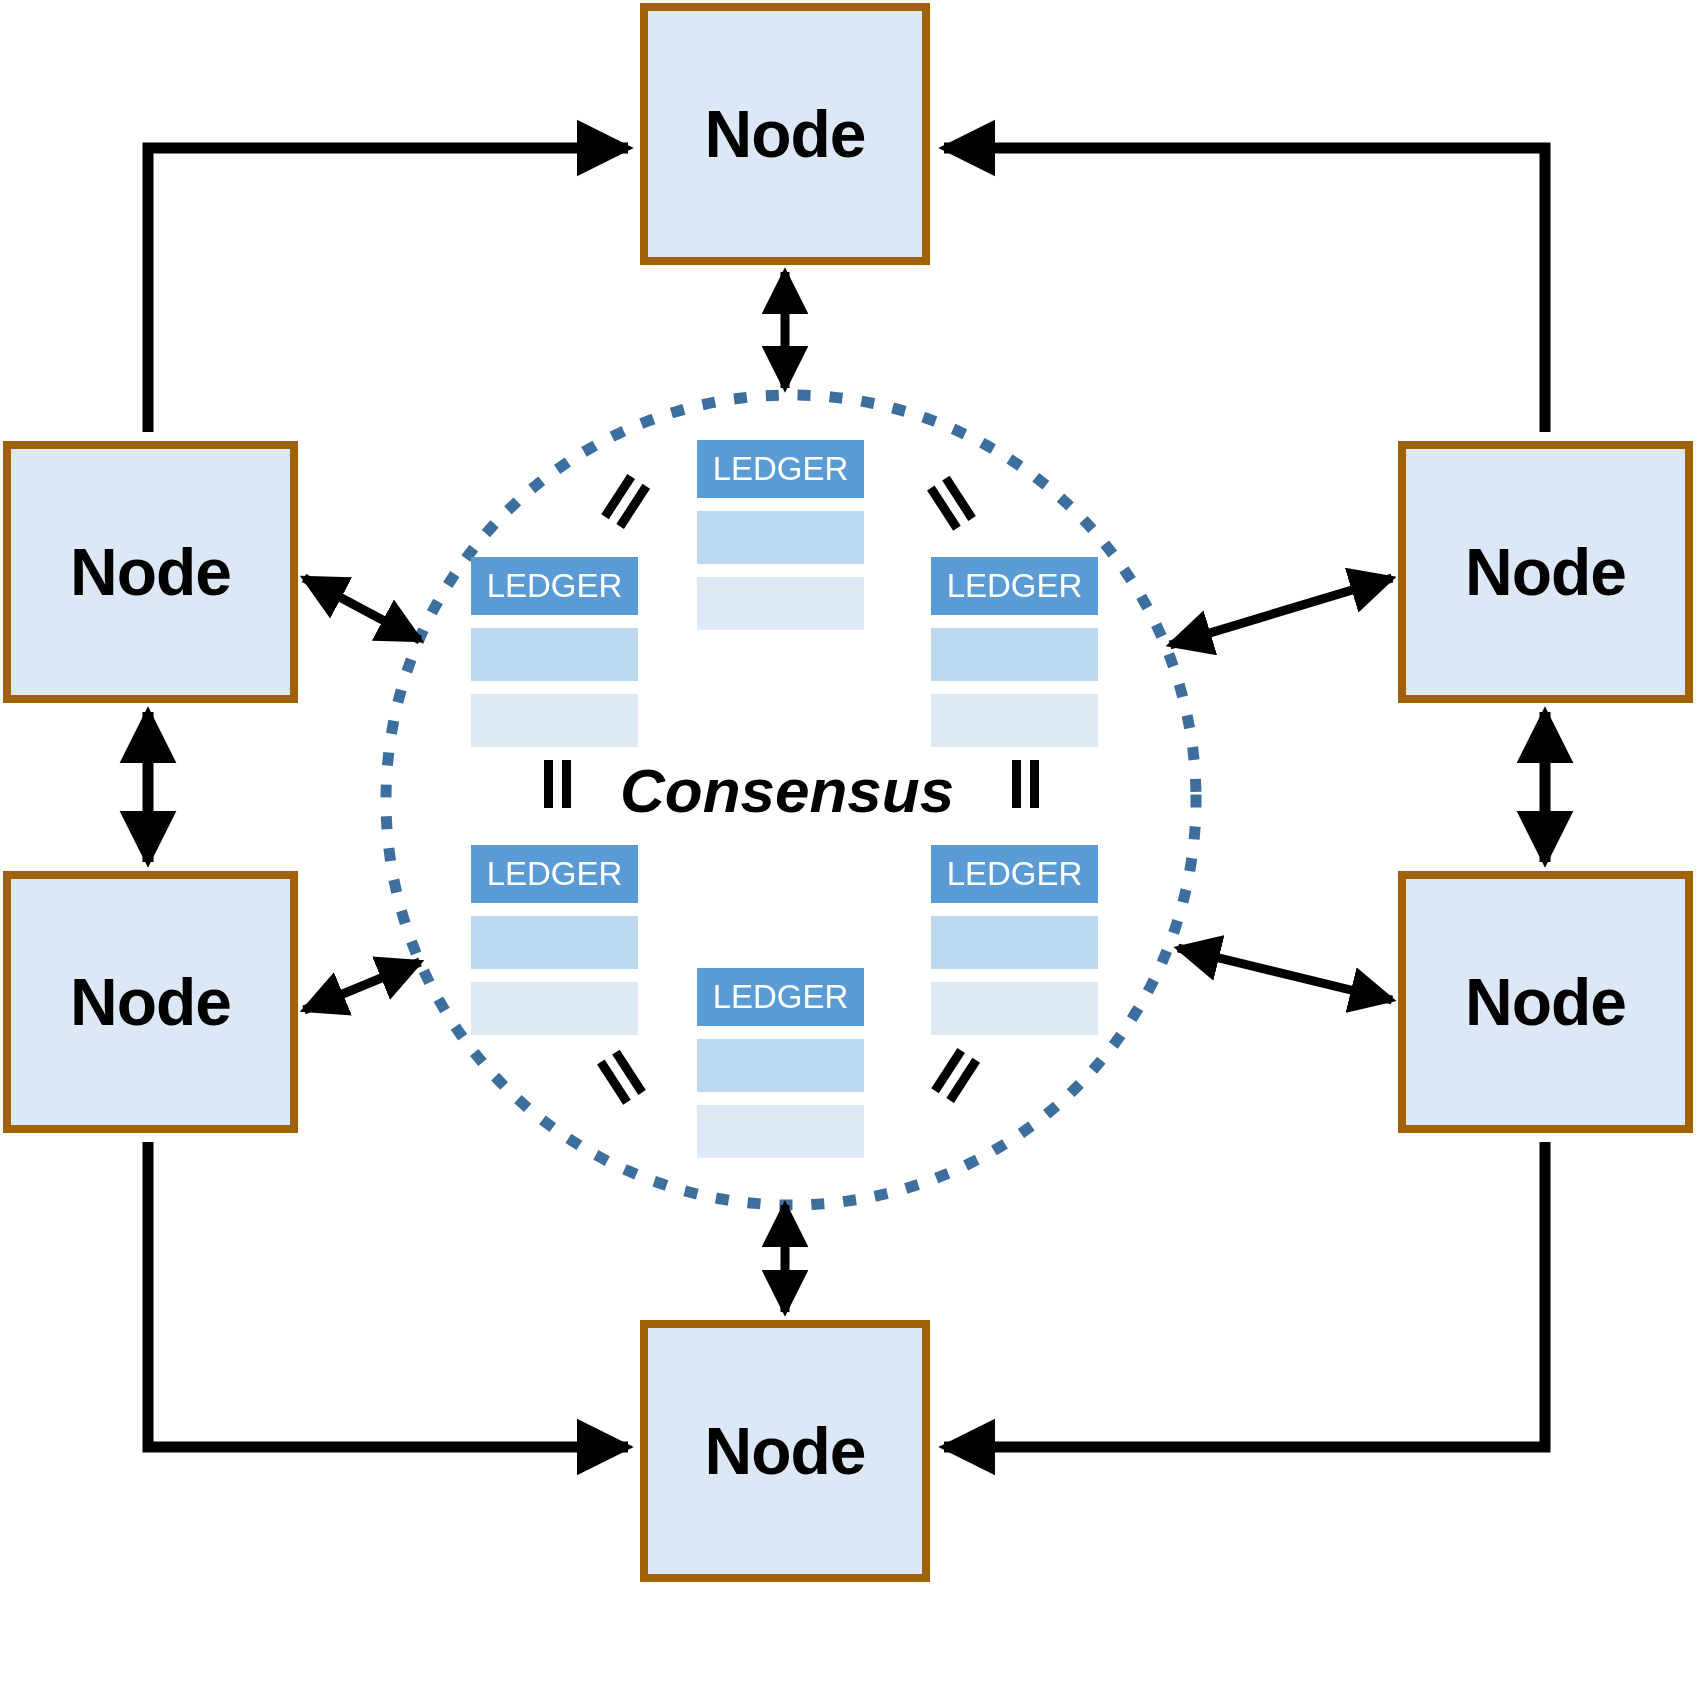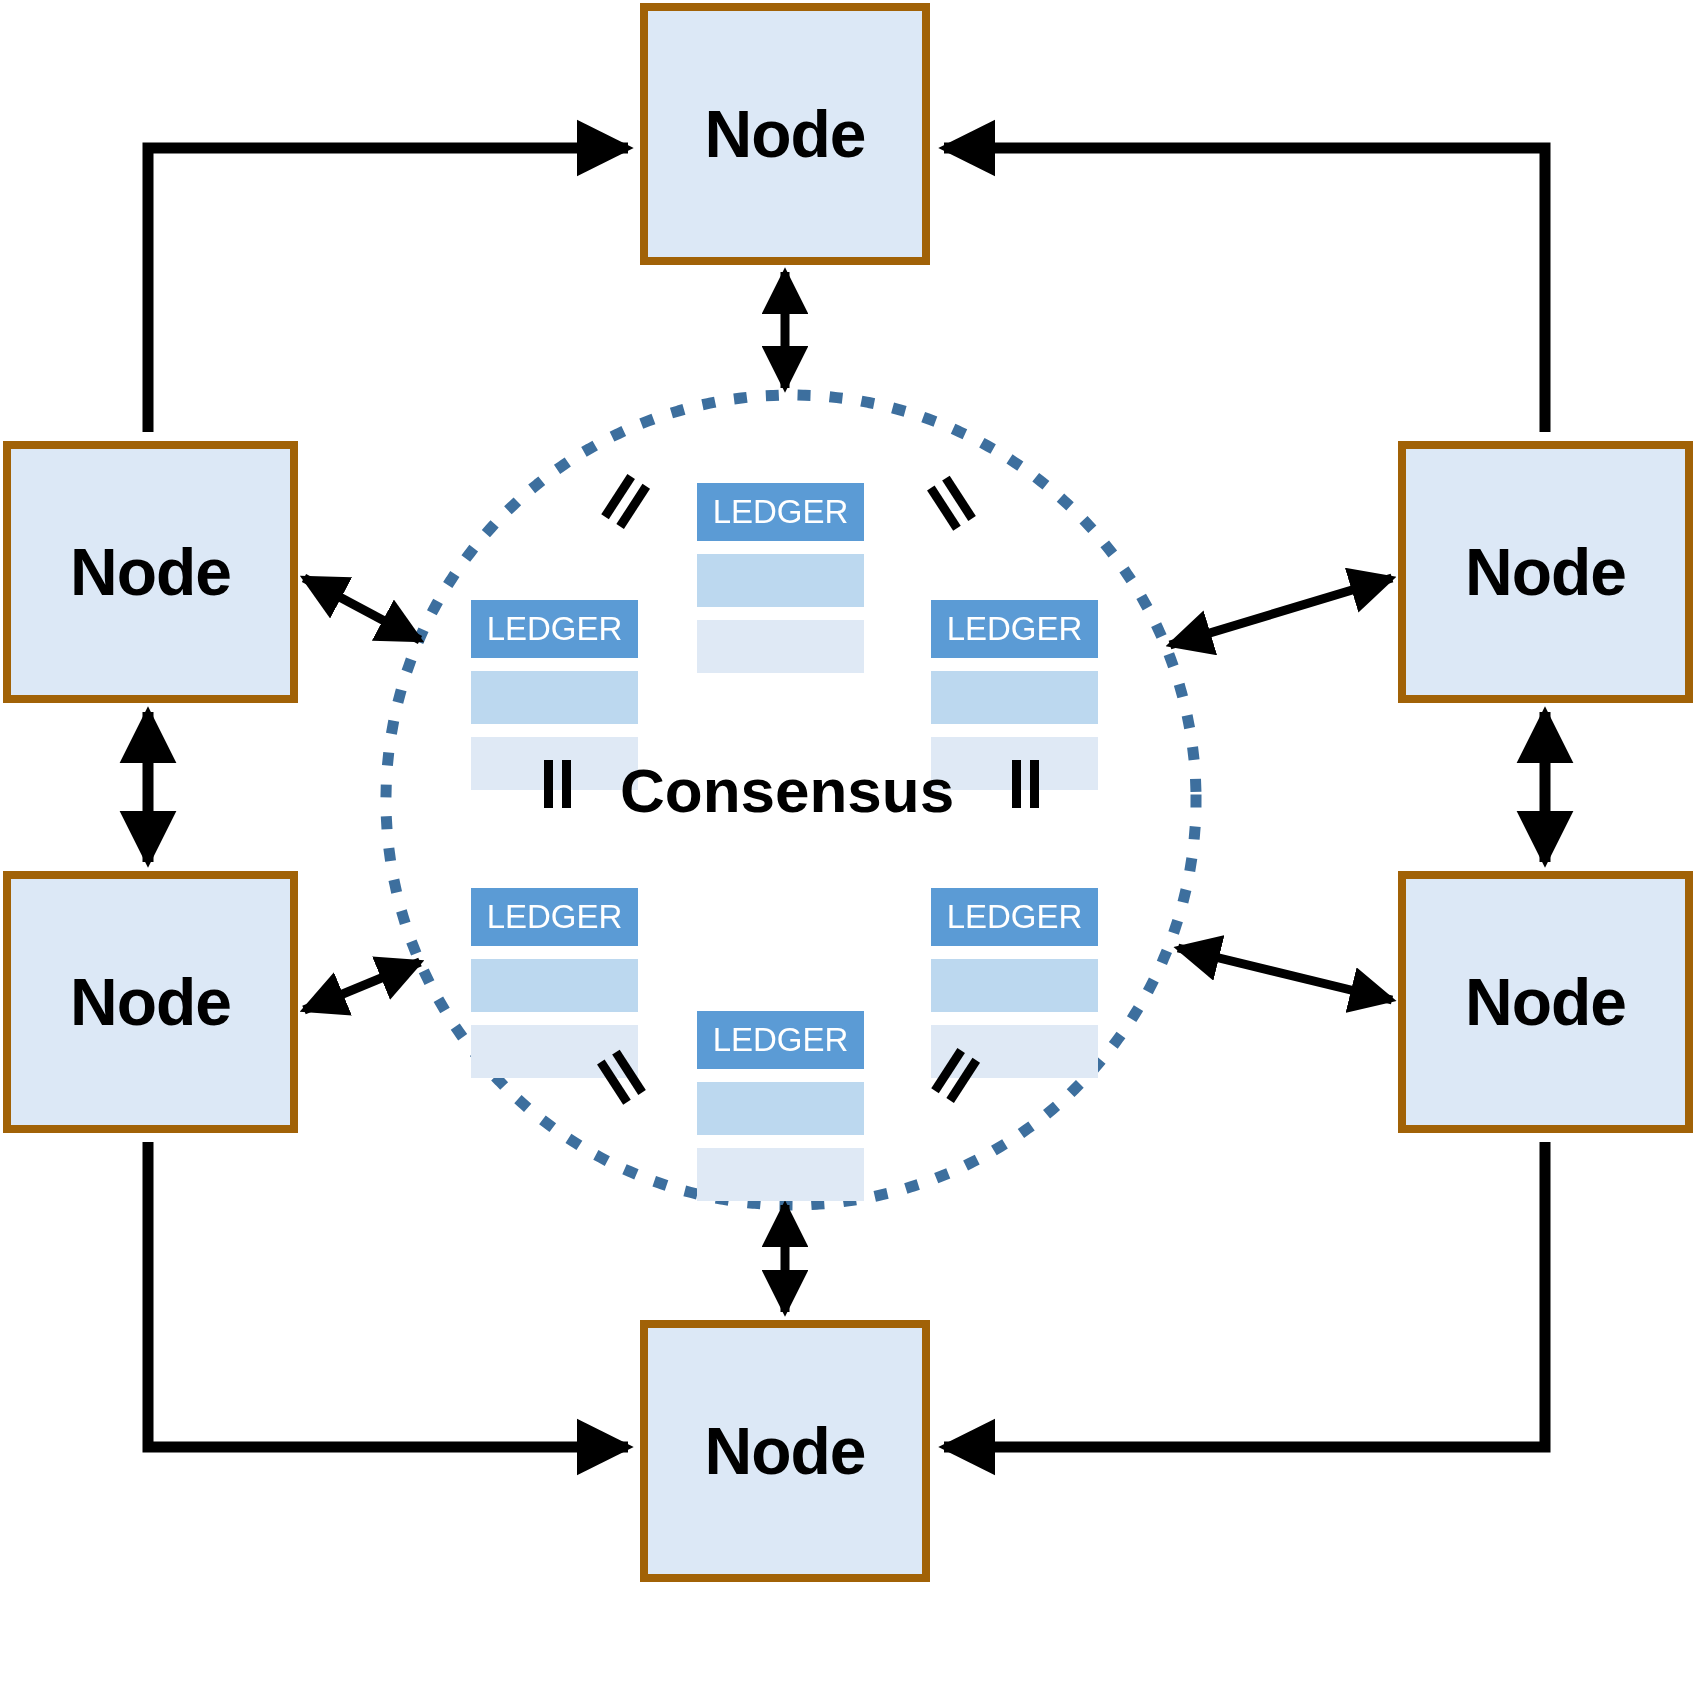--- a/index.html
+++ b/index.html
@@ -47,21 +47,20 @@
   }
   .ledger-header {
     background: #5b9bd5;
     color: #ffffff;
     font-family: "Liberation Sans", sans-serif;
     font-size: 33px;
     height: 58px;
     line-height: 58px;
     text-align: center;
     letter-spacing: 0px;
-    margin-top: 43px;
   }
   .ledger-row1 {
     background: #bcd8ef;
     height: 53px;
     margin-top: 13px;
   }
   .ledger-row2 {
     background: #dfe9f5;
     height: 53px;
     margin-top: 13px;
@@ -210,15 +209,15 @@
   </div>
   <div class="eq-mark eq-rot-right" style="left:600px; top:1052px;">
     <i class="a"></i>
       <i class="b"></i>
   </div>
   <div class="eq-mark eq-rot-left" style="left:930px; top:1052px;">
     <i class="a"></i>
       <i class="b"></i>
   </div>
 
-  <div class="consensus-label" style="left:620px; top:755px;">Consensus</div>
+  <div class="consensus-label" style="left:620px; top:755px;font-style:italic;">Consensus</div>
 
 </div>
 
 </body></html>

